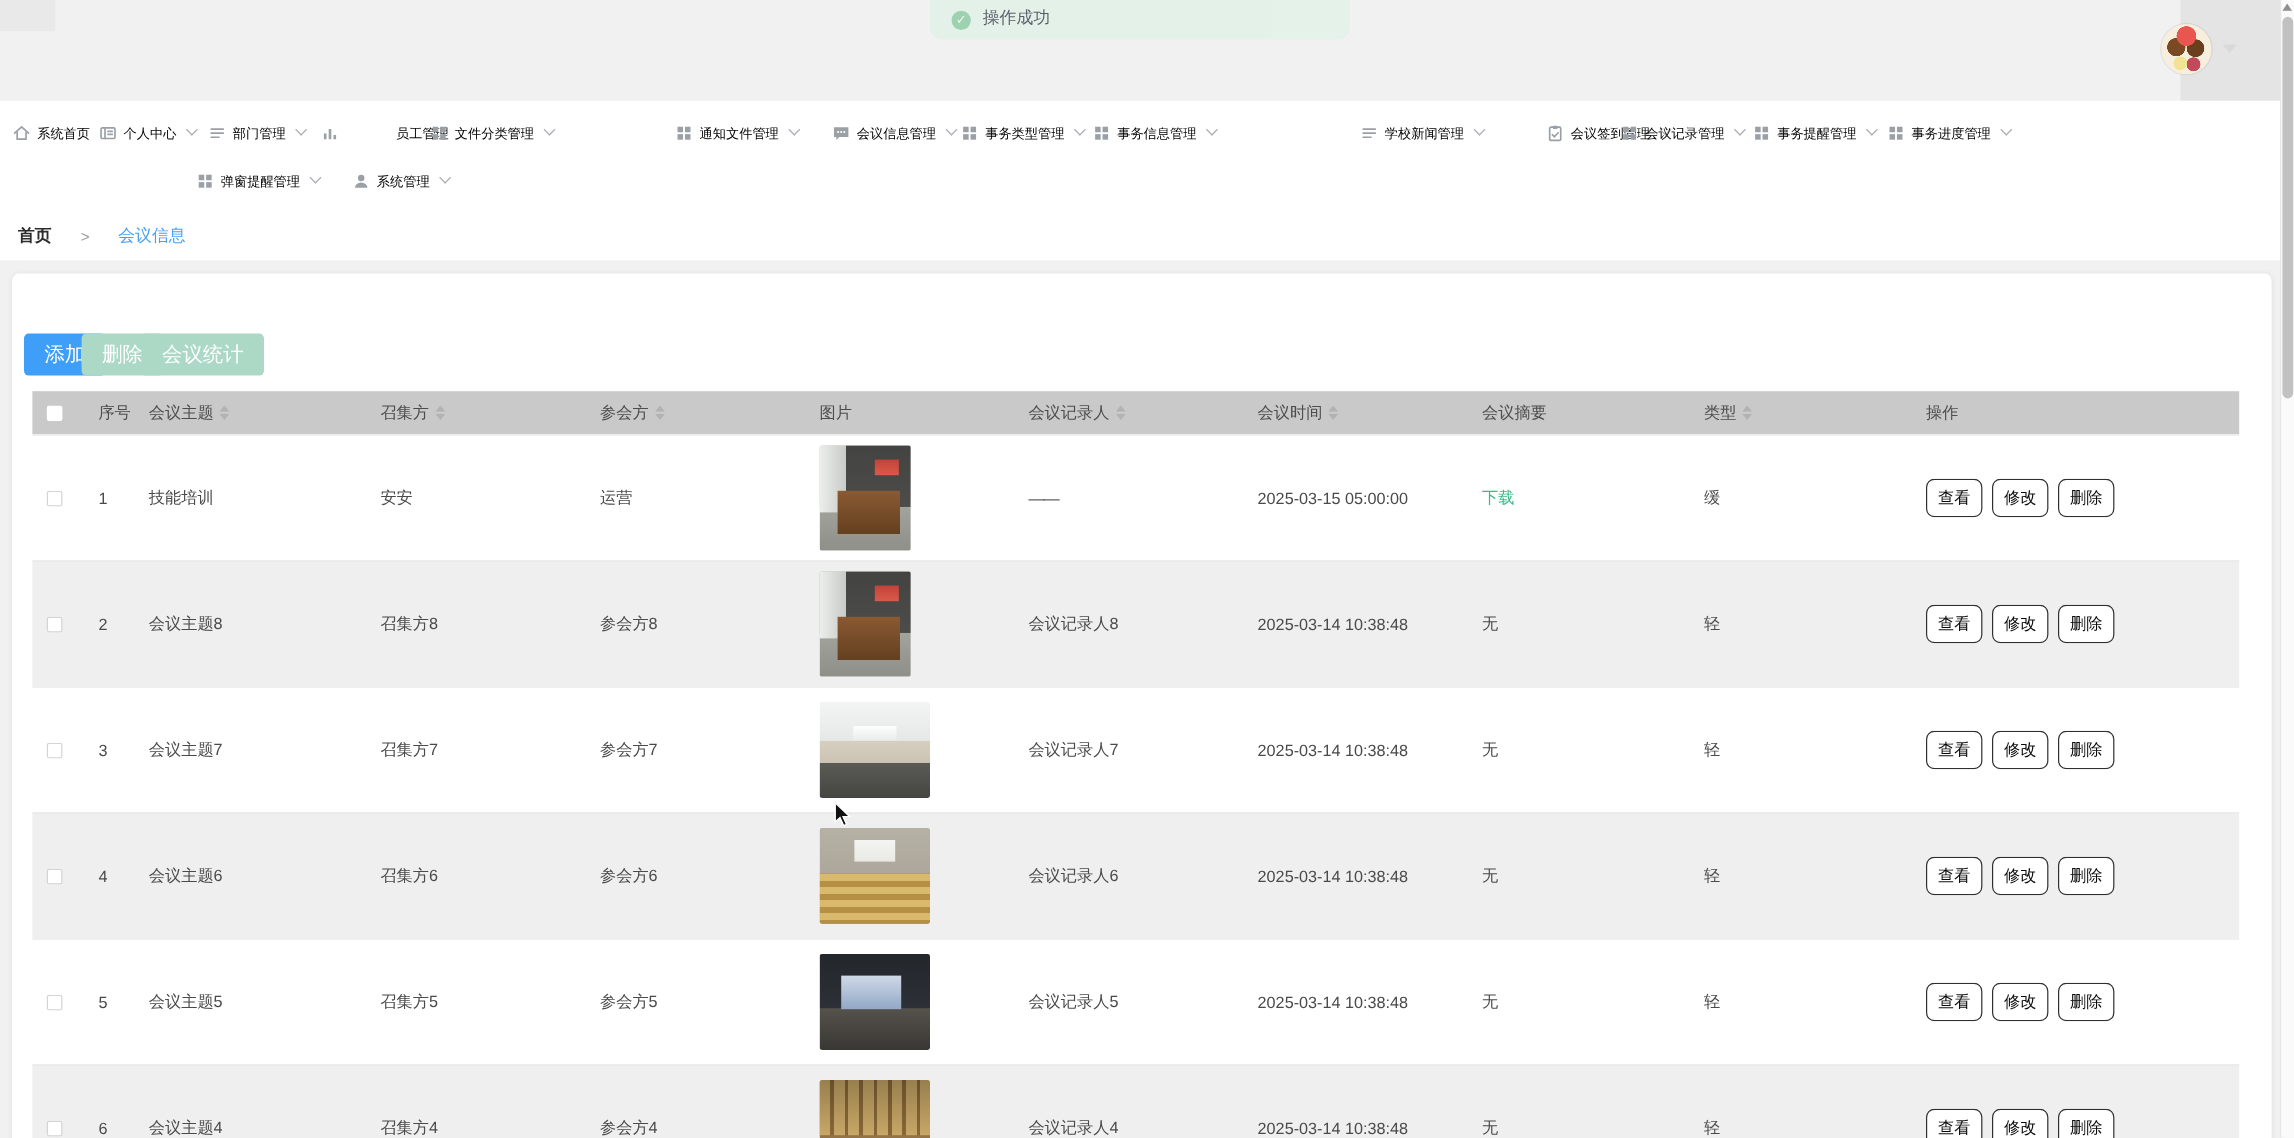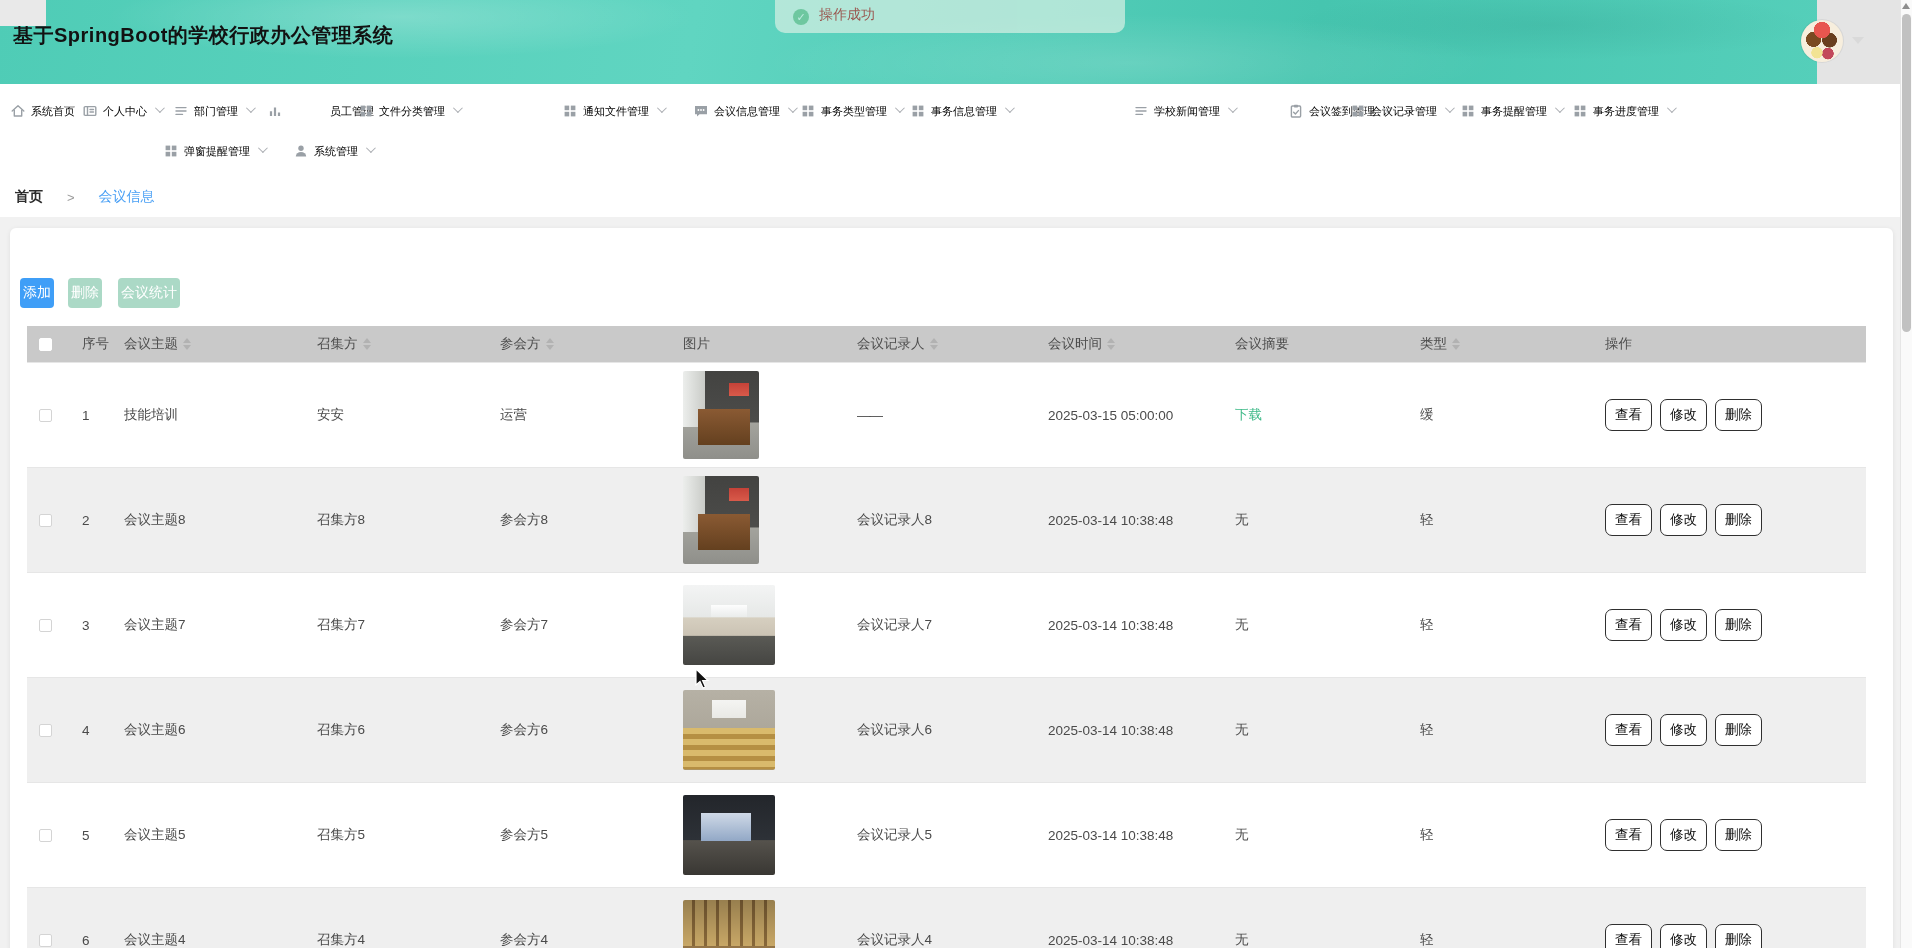--- a/index.html
+++ b/index.html
@@ -28,21 +28,21 @@
       #f7eedd;
     box-shadow:0 0 0 1px rgba(0,0,0,.06); cursor:pointer; }
   .avatar-caret { position:absolute; left:1852px; top:37px; width:0; height:0;
     border-left:6px solid transparent; border-right:6px solid transparent; border-top:7px solid #d9d9d9; }
 
   
   .toast { position:absolute; left:775px; top:-12px; width:350px; height:45px; border-radius:10px;
     background:#ddf1e6; opacity:.68; display:flex; align-items:flex-end; padding:0 0 8px 18px; z-index:30; }
   .toast-check { width:16px; height:16px; border-radius:50%; background:#77c392; color:#eef9f2;
     font-size:11px; line-height:16px; text-align:center; margin-right:10px; }
-  .toast-text { font-size:14px; color:#b91c1c; padding-bottom:1px; }
+  .toast-text { font-size:14px; color:#0f172a; padding-bottom:1px; }
 
   
   .top-white { position:absolute; left:0; top:84px; width:1912px; height:133px; background:#ffffff; }
   .nav-row { position:absolute; left:0; width:1912px; height:24px; }
   .nav-row.r1 { top:99px; }
   .nav-row.r2 { top:139px;margin-left:20px; }
   .nav-item { position:absolute; top:0; display:flex; align-items:center; height:24px;
     color:#000000; font-size:11px; cursor:pointer; white-space:nowrap;text-align:center; }
   .nav-item .nicon { width:16px; height:16px; margin-right:5px; display:inline-flex; }
   .nav-item svg { width:16px; height:16px; }
@@ -52,22 +52,22 @@
   
   .crumbs { position:absolute; left:15px; top:188px; font-size:14px; display:flex; align-items:center; gap:24px; }
   .crumb-home { color:#2d2d2d; font-weight:bold; cursor:pointer; }
   .crumb-sep { color:#9b9b9b; font-size:13px; }
   .crumb-cur { color:#4aa0f5; }
 
   
   .card { position:absolute; left:10px; top:228px; width:1883px; height:760px;
     background:#fff; border-radius:6px; box-shadow:0 1px 5px rgba(0,0,0,.08); }
 
-  .btn { display:inline-block; border:none; border-radius:4px; color:#fff; font-size:14px;
-    padding:6px 3px; cursor:pointer; font-family:inherit; }
+  .btn { display:inline-block; border:none; border-radius:4px; color:#fff; font-size:17px;
+    padding:6px 17px; cursor:pointer; font-family:inherit; }
   .btn-add { position:absolute; left:10px; top:50px; background:#3f9ef7; }
   .btn-del { position:absolute; left:58px; top:50px; background:#abd9c6; }
   .btn-stat { position:absolute; left:108px; top:50px; background:#abd9c6; }
 
   
   .tbl { position:absolute; left:17px; top:98px; width:1839px; font-size:13.5px; color:#4a4a4a; }
   .t-row { display:flex; align-items:center; min-height:105px; background:#fff; border-top:1px solid #e6e6e6; }
   .t-row.stripe { background:#efefef; }
   .t-head { display:flex; align-items:center; height:36px; background:#c9c9c9; color:#4d4d4d; border-top:none; }
   .cell { flex:0 0 auto; display:flex; align-items:center; overflow:hidden; }
@@ -141,23 +141,20 @@
   .sb-thumb { position:absolute; right:1px; top:14px; width:9px; height:318px; background:#c1c1c1; border-radius:5px; z-index:41; cursor:grab; }
 
   
   .cursor { position:absolute; left:695px; top:668px; z-index:50; pointer-events:none; }
 </style>
 </head>
 <body>
 
 <div class="page">
 
-  <div class="hero">
-    <div class="hero-title">基于SpringBoot的学校行政办公管理系统</div>
-  </div>
   <div class="corner-block"></div>
   <div class="top-right"></div>
   <div class="avatar"></div>
   <div class="avatar-caret"></div>
 
   <div class="toast">
     <div class="toast-check">✓</div>
     <div class="toast-text">操作成功</div>
   </div>
 

